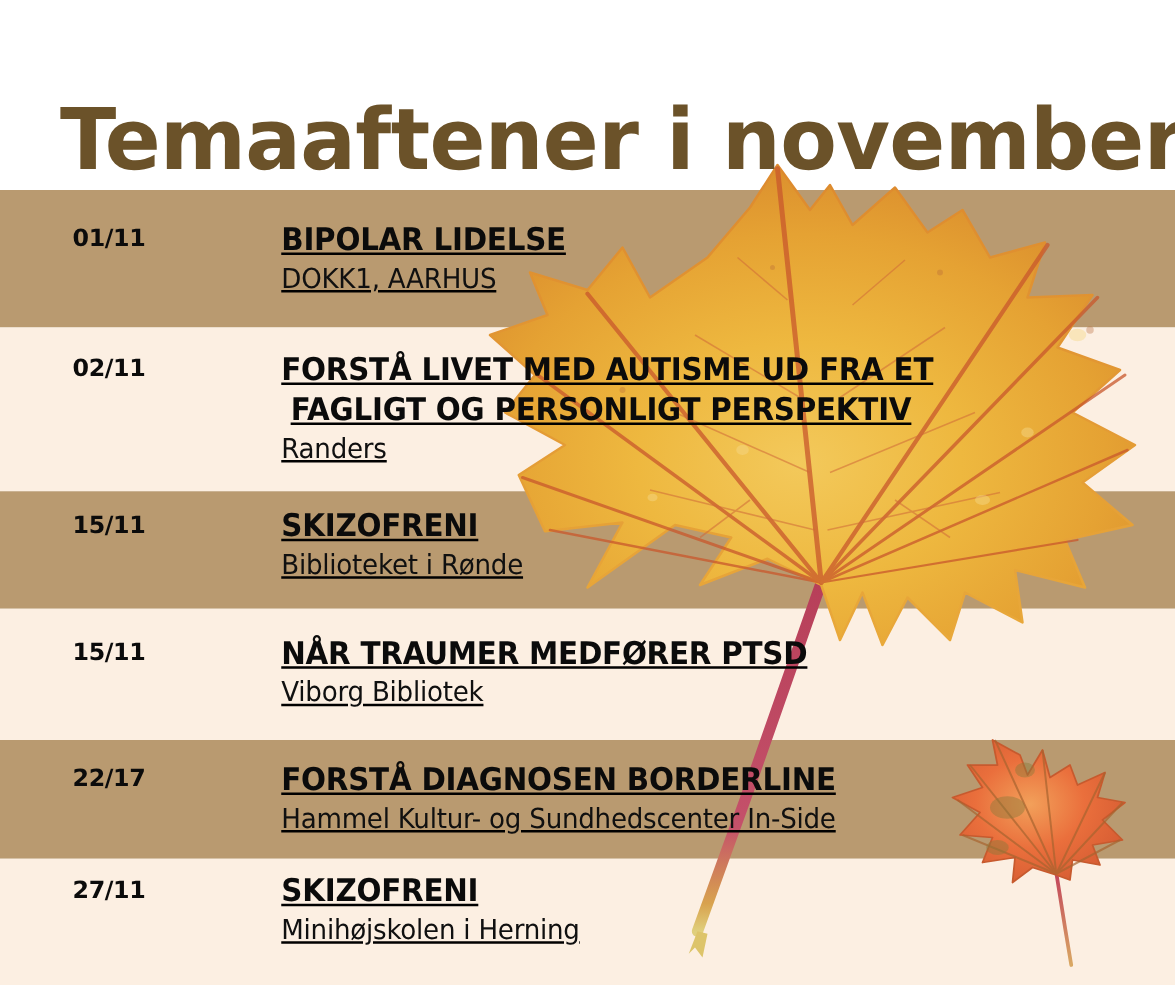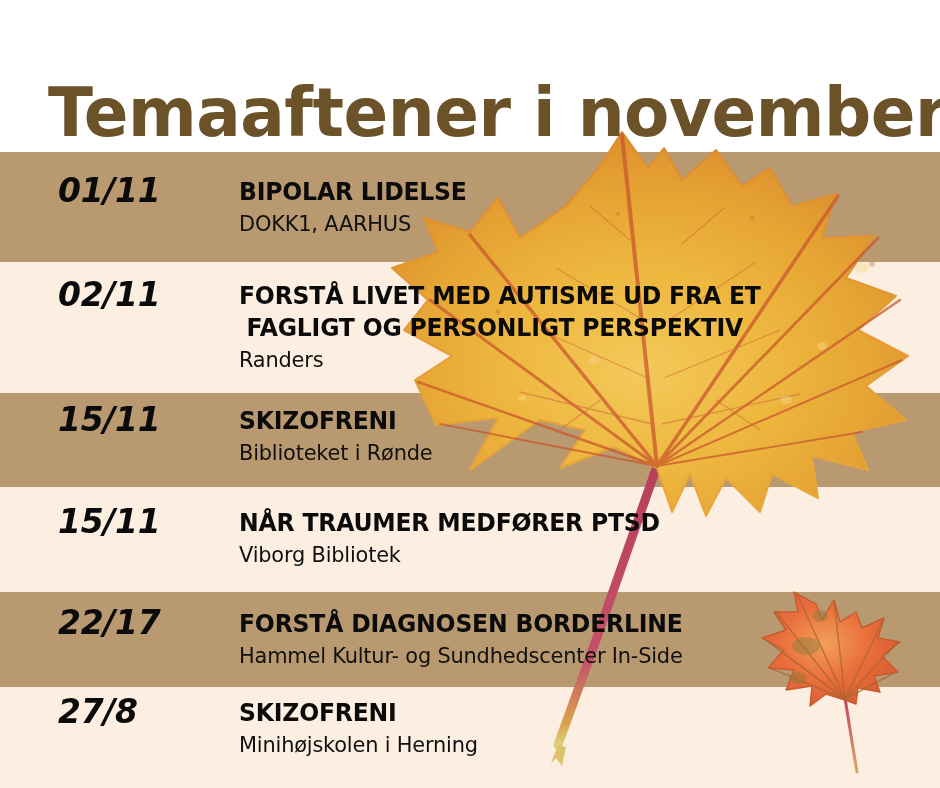--- a/index.html
+++ b/index.html
@@ -77,31 +77,31 @@
   .row {
     position: absolute;
     left: 0;
     width: 940px;
   }
   .row-date {
     position: absolute;
     left: 58px;
     font-family: "DejaVu Sans", sans-serif;
     font-weight: 700;
-    font-size: 33px;
+    font-size: 19px;
     line-height: 30px;
     color: #0b0b0b;
     letter-spacing: -0.3px;
     white-space: nowrap;
-    font-style: italic;
   }
   .row-body {
     position: absolute;
-    left: 239px;
+    left: 225px;
     right: 10px;
+    text-decoration: underline;
   }
   .row-title {
     font-family: "DejaVu Sans", sans-serif;
     font-weight: 700;
     font-size: 25px;
     line-height: 32px;
     color: #0b0b0b;
     letter-spacing: -0.2px;
     white-space: nowrap;
     transform: scaleX(0.94);
@@ -309,21 +309,21 @@
       <div class="row" style="top: 608px;">
         <div class="row-date">22/17</div>
         <div class="row-body">
           <div class="row-title">
             <span class="line">FORSTÅ DIAGNOSEN BORDERLINE</span>
           </div>
           <div class="row-venue">Hammel Kultur- og Sundhedscenter In-Side</div>
         </div>
       </div>
       <div class="row" style="top: 697px;">
-        <div class="row-date">27/8</div>
+        <div class="row-date">27/11</div>
         <div class="row-body">
           <div class="row-title">
             <span class="line">SKIZOFRENI</span>
           </div>
           <div class="row-venue">Minihøjskolen i Herning</div>
         </div>
       </div>
     </div>
 
 </div>

